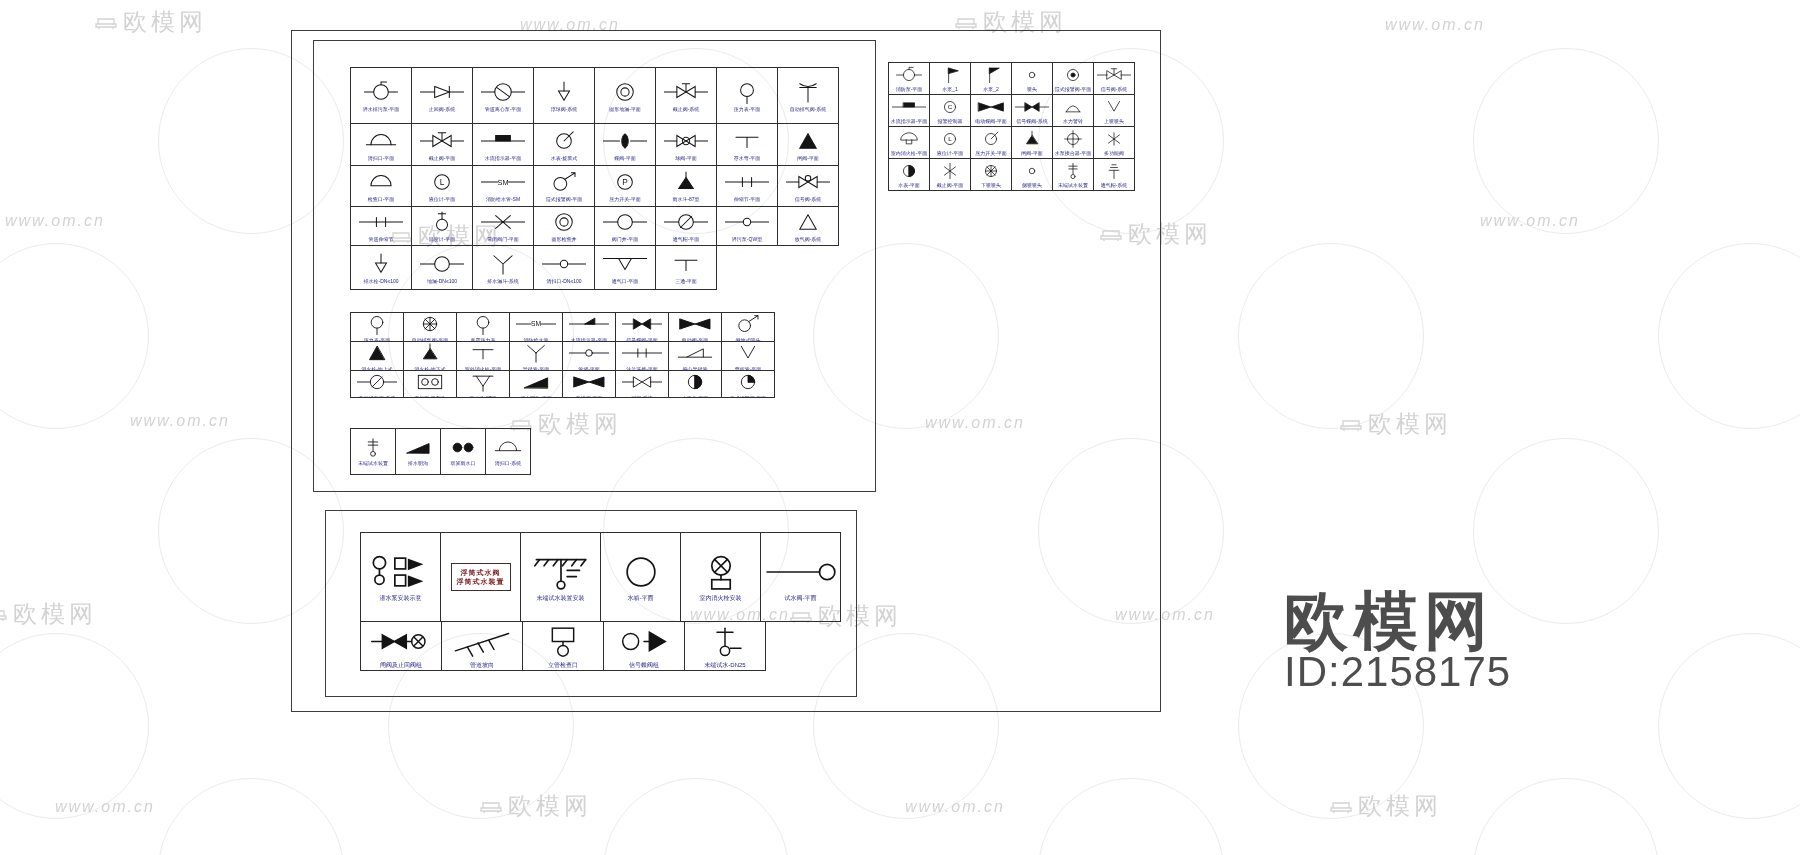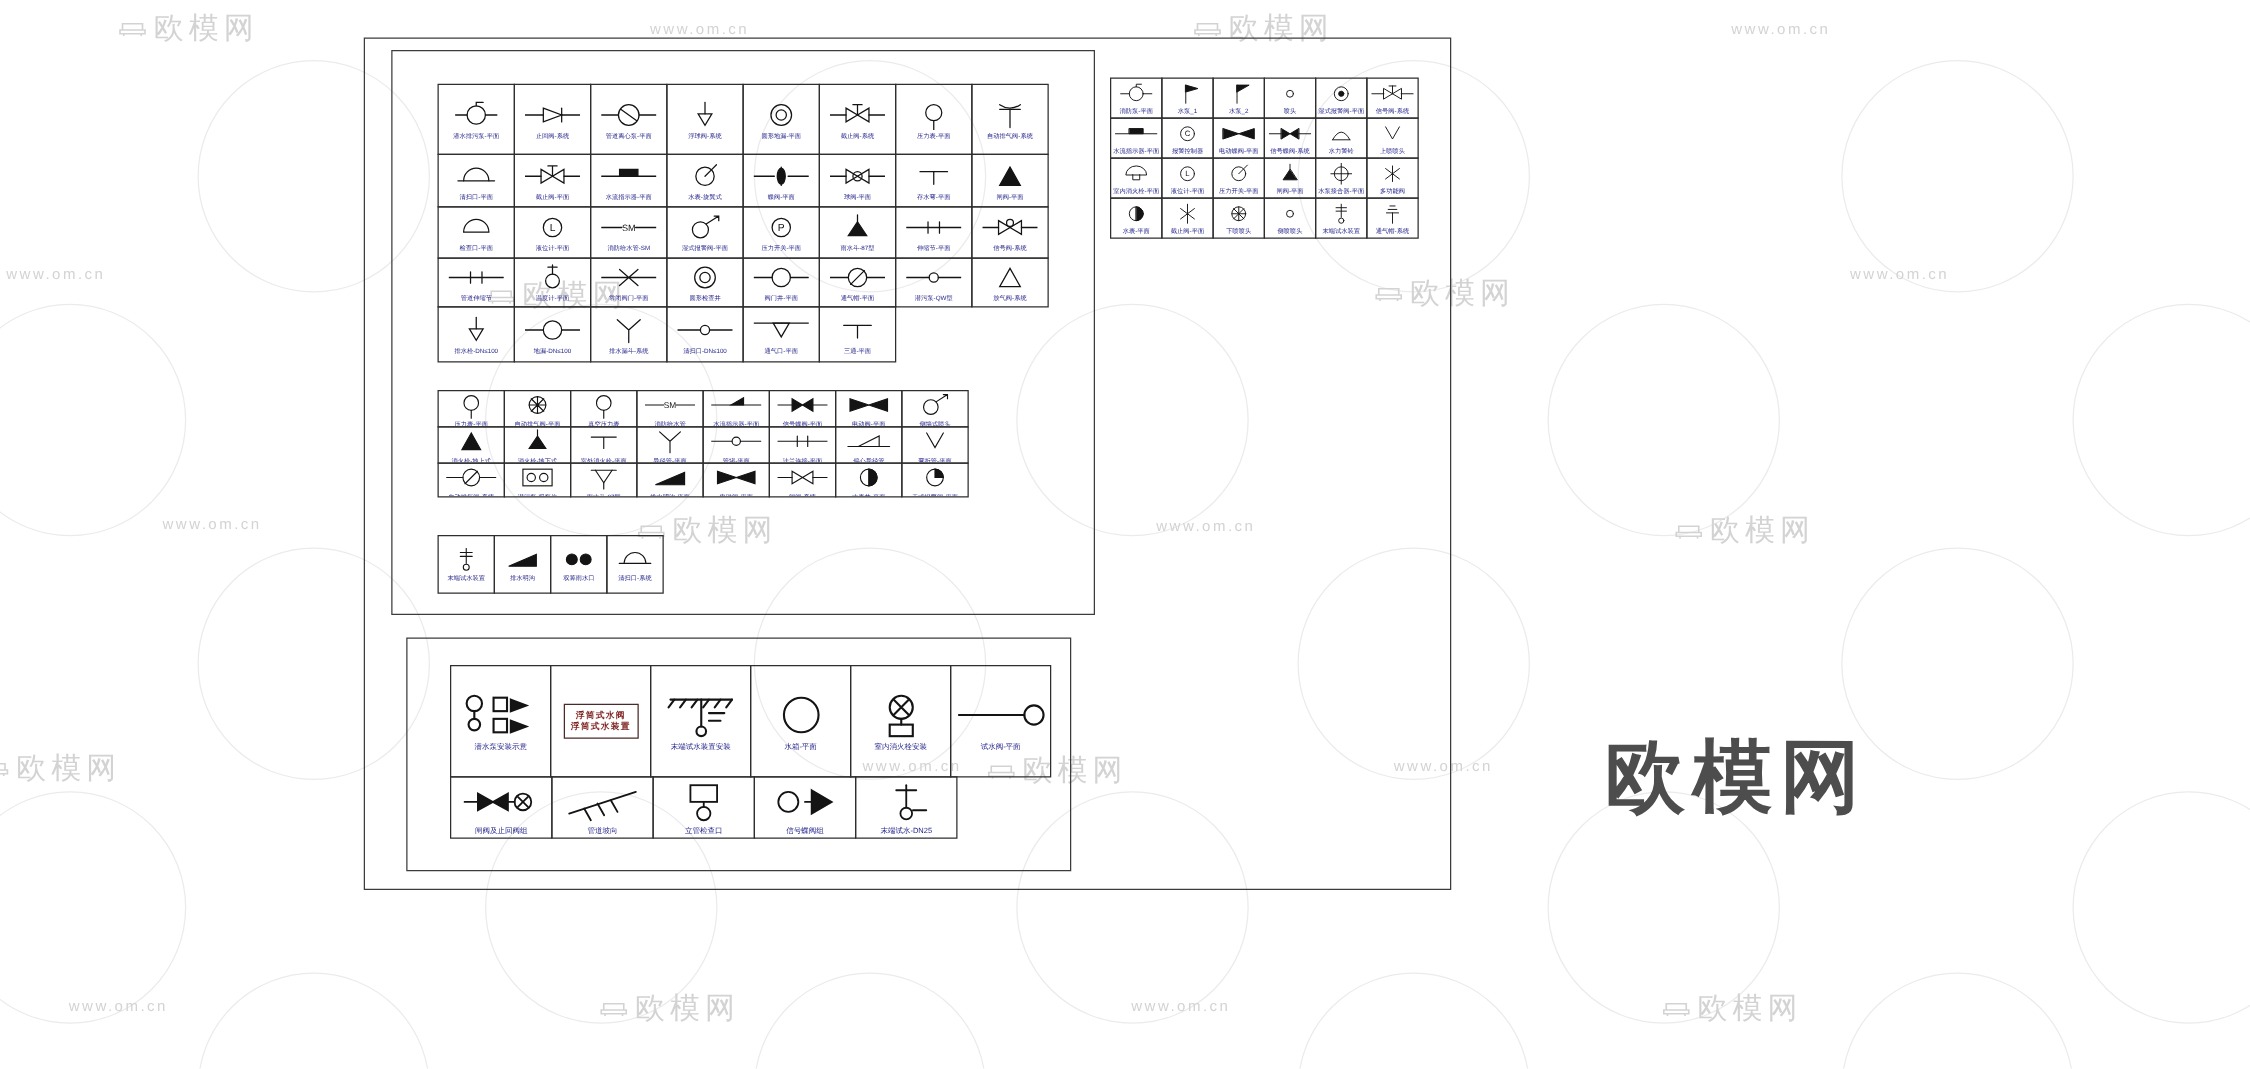--- a/index.html
+++ b/index.html
@@ -2,21 +2,21 @@
 <html><head>
 <meta charset="utf-8">
 <style>
   html,body{margin:0;padding:0;background:#ffffff;}
   #canvas{position:relative;width:1800px;height:855px;background:#ffffff;overflow:hidden;
           font-family:"Liberation Sans", sans-serif;}
 
   
   .wm{position:absolute;display:flex;align-items:center;gap:6px;color:#d3d3d3;z-index:1;white-space:nowrap;}
   .wm .wm-brand{font-size:24px;letter-spacing:4px;}
-  .wm.url{font-size:12px;letter-spacing:2px;}
+  .wm.url{font-size:16px;letter-spacing:2px;font-style:italic;}
   .wm svg{display:block;}
   .wm-circle{position:absolute;border:1px solid #ebebeb;border-radius:50%;z-index:0;}
 
   
   .frame{position:absolute;border:1px solid #3c3c3c;z-index:2;}
 
   
   .table{position:absolute;z-index:3;}
   .trow{display:flex;}
   .trow + .trow{margin-top:-1px;}
@@ -1004,20 +1004,21 @@
               <circle cx="24" cy="20" r="3.5"></circle>
               <path d="M28 18 H36"></path>
             </svg>
           </div>
           <div class="lbl">末端试水-DN25</div>
         </div>
       </div>
     </div>
 
   <div class="brandbig" id="brand-name">欧模网</div>
+  <div class="brandbig" id="brand-id">ID:2158175</div>
 <div class="wm" style="left: 95px; top: 6px;">
       <svg width="22" height="14" viewBox="0 0 22 14" fill="none" stroke="#d3d3d3" stroke-width="1.3">
         <path d="M3 9 V4 H19 V9"></path>
         <path d="M1 9 H21 V12 H1 Z"></path>
         <path d="M4 12 V14 M18 12 V14"></path>
       </svg>
       <span class="wm-brand">欧模网</span>
     </div>
     <div class="wm" style="left: 955px; top: 6px;">
       <svg width="22" height="14" viewBox="0 0 22 14" fill="none" stroke="#d3d3d3" stroke-width="1.3">

